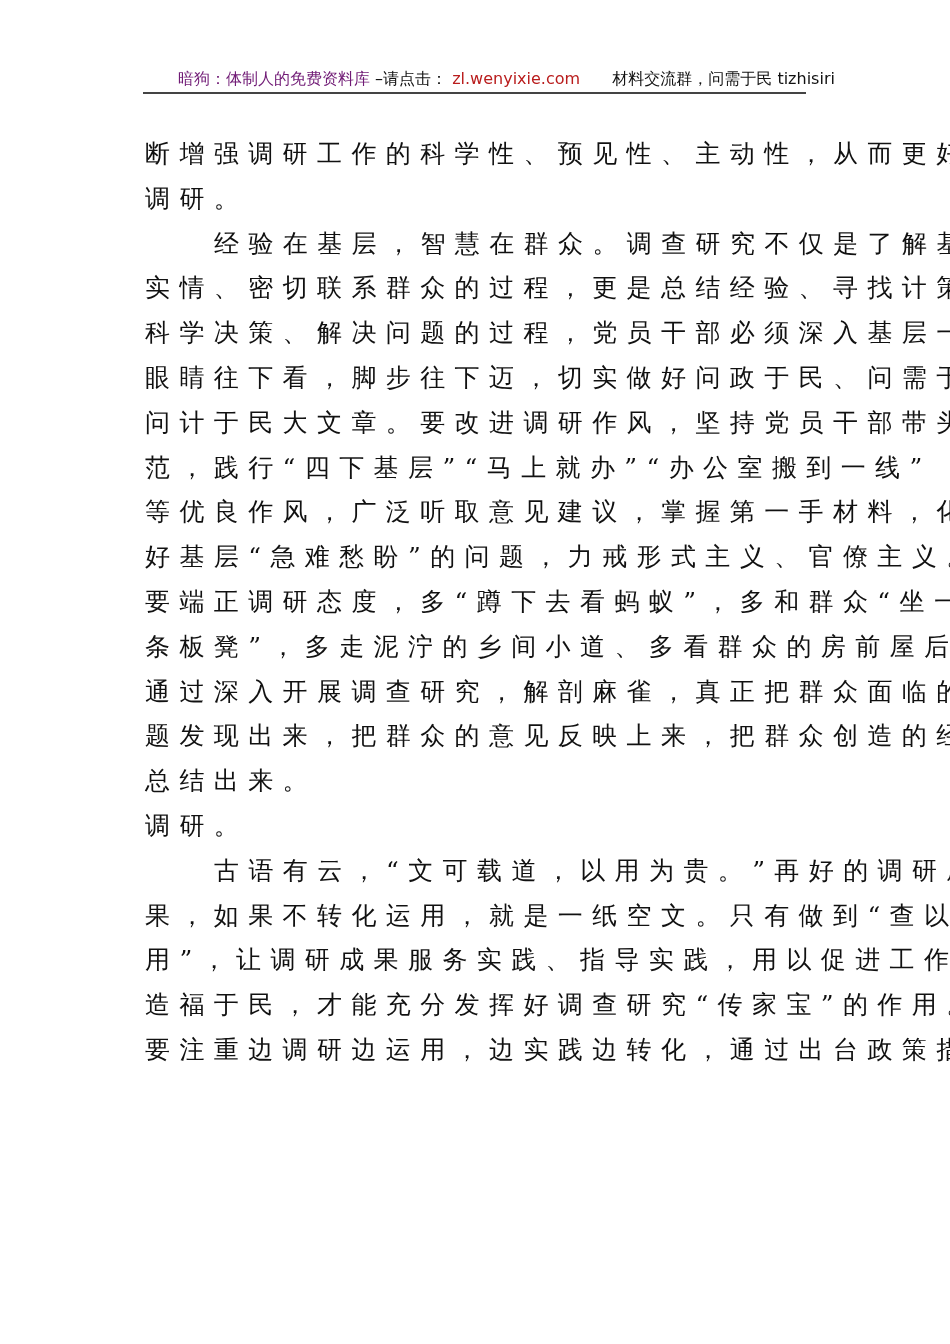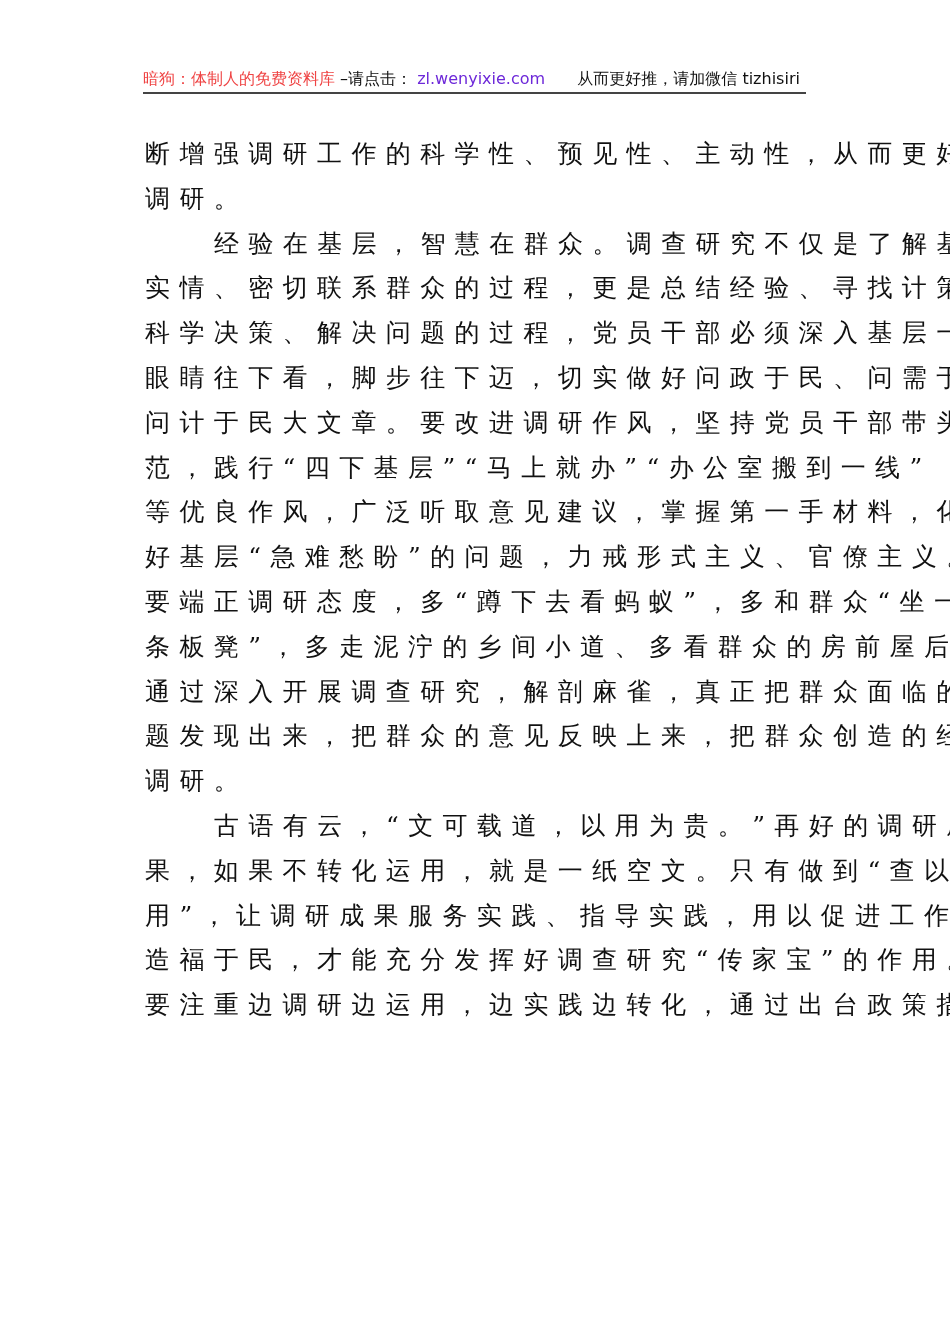--- a/index.html
+++ b/index.html
@@ -1,38 +1,38 @@
 <!DOCTYPE html>
 <html><head>
 <meta charset="utf-8">
 <style>
   html, body { margin: 0; padding: 0; background: #ffffff; }
   body { width: 950px; height: 1344px; position: relative; overflow: hidden;
          font-family: "DejaVu Sans", "Liberation Sans", sans-serif; }
   .header { position: absolute; left: 143px; top: 66px; width: 663px; height: 26px;
             font-size: 16px; line-height: 26px; white-space: nowrap; color: #111; }
-  .header .red { color: #ef4444; }
-  .header .blue { color: #6d28d9; }
+  .header .red { color: #701a75; margin-left: 35px; }
+  .header .blue { color: #b91c1c; }
   .header .sep { display: inline-block; width: 22px; }
   .rule { position: absolute; left: 143px; top: 92px; width: 663px; height: 2px; background: #444; }
   .body { position: absolute; left: 145px; top: 132px; width: 665px;
           font-family: "DejaVu Serif", "Liberation Serif", serif;
           font-size: 25px; line-height: 44.8px; color: #111; letter-spacing: 9.4px; }
   .body p { margin: 0; word-break: break-all; }
   .line { display: block; white-space: nowrap; }
 </style>
 </head>
 <body>
 
 <div class="header">
   <span class="red">暗狗：体制人的免费资料库</span>
   <span>–请点击：</span>
   <span class="blue">zl.wenyixie.com</span>
   <span class="sep"></span>
-  <span>从而更好推，请加微信 tizhisiri</span>
+  <span>材料交流群，问需于民 tizhisiri</span>
 </div>
 <div class="rule"></div>
 
 <div class="body">
 
   <p>
     <span class="line">断增强调研工作的科学性、预见性、主动性，从而更好推</span>
   </p>
 
   <p>
@@ -45,20 +45,21 @@
     <span class="line">科学决策、解决问题的过程，党员干部必须深入基层一线</span>
     <span class="line">眼睛往下看，脚步往下迈，切实做好问政于民、问需于民</span>
     <span class="line">问计于民大文章。要改进调研作风，坚持党员干部带头示</span>
     <span class="line">范，践行“四下基层”“马上就办”“办公室搬到一线”</span>
     <span class="line">等优良作风，广泛听取意见建议，掌握第一手材料，化解</span>
     <span class="line">好基层“急难愁盼”的问题，力戒形式主义、官僚主义。</span>
     <span class="line">要端正调研态度，多“蹲下去看蚂蚁”，多和群众“坐一</span>
     <span class="line">条板凳”，多走泥泞的乡间小道、多看群众的房前屋后，</span>
     <span class="line">通过深入开展调查研究，解剖麻雀，真正把群众面临的问</span>
     <span class="line">题发现出来，把群众的意见反映上来，把群众创造的经验</span>
+    <span class="line">总结出来。</span>
   </p>
 
   <p>
     <span class="line">调研。</span>
   </p>
 
   <p>
     <span class="line" style="padding-left:69px">古语有云，“文可载道，以用为贵。”再好的调研成</span>
     <span class="line">果，如果不转化运用，就是一纸空文。只有做到“查以致</span>
     <span class="line">用”，让调研成果服务实践、指导实践，用以促进工作、</span>

